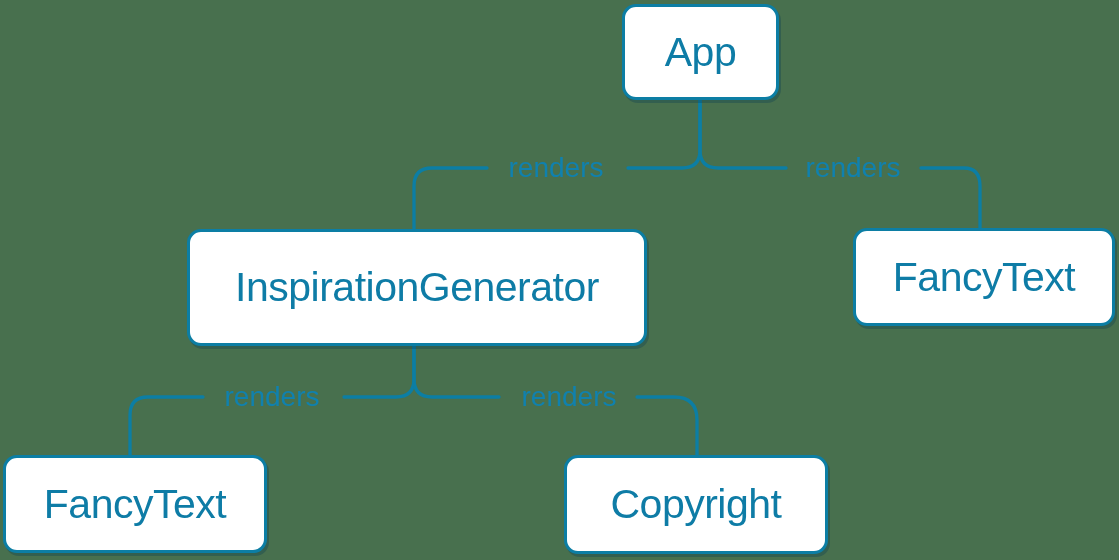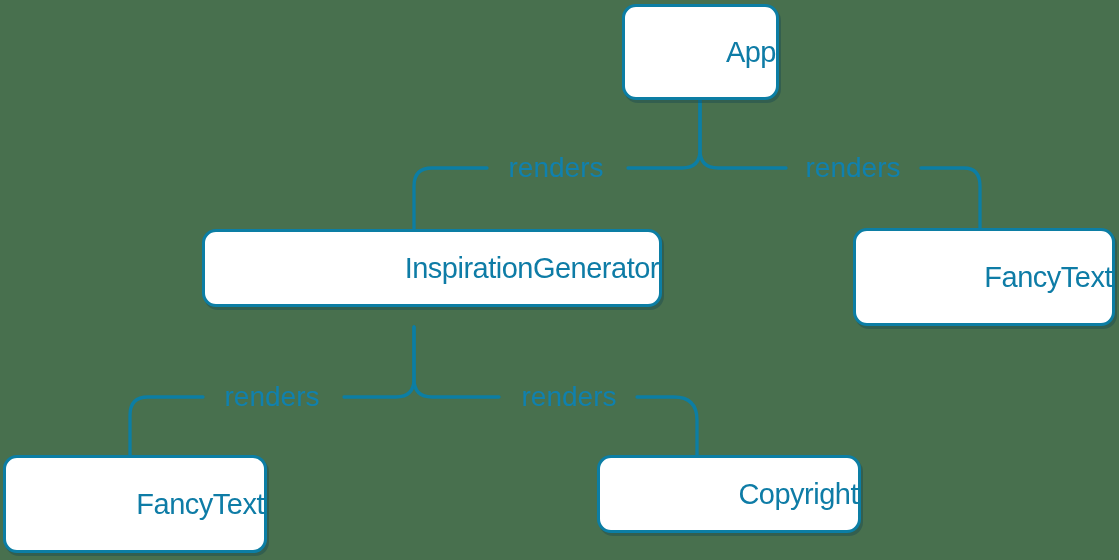--- a/index.html
+++ b/index.html
@@ -32,27 +32,27 @@
   .connectors path {
     fill: none;
     stroke: var(--stroke);
     stroke-width: 3.3;
     stroke-linecap: round;
   }
   .node {
     position: absolute;
     display: flex;
     align-items: center;
-    justify-content: flex-end;
+    justify-content: center;
     background: var(--node-fill);
     border: 3px solid var(--stroke);
     border-radius: 14px;
     box-shadow: 2px 3px 0 rgba(13, 62, 82, 0.35);
     color: var(--node-text);
-    font-size: 29px;
+    font-size: 41px;
     letter-spacing: -0.5px;
     white-space: nowrap;
   }
   .edge-label {
     position: absolute;
     transform: translate(-50%, -50%);
     color: var(--edge-label);
     font-size: 28px;
     font-weight: normal;
     letter-spacing: 0;
@@ -76,33 +76,33 @@
     <path d="M 203,397 L 148,397 Q 130,397 130,415 L 130,455"></path>
 
     <path d="M 414,327 L 414,379 Q 414,397 432,397 L 499,397"></path>
     <path d="M 637,397 L 674,397 Q 697,397 697,420 L 697,455"></path>
   </svg>
 
   <div class="node" style="left:622px; top:4px; width:157px; height:96px;">
     <span>App</span>
   </div>
 
-  <div class="node" style="left:202px; top:229px; width:460px; height:78px;">
+  <div class="node" style="left:187px; top:229px; width:460px; height:117px;">
     <span>InspirationGenerator</span>
   </div>
 
   <div class="node" style="left:853px; top:228px; width:262px; height:98px;">
     <span>FancyText</span>
   </div>
 
   <div class="node" style="left:3px; top:455px; width:264px; height:98px;">
     <span>FancyText</span>
   </div>
 
-  <div class="node" style="left:597px; top:455px; width:264px; height:78px;">
+  <div class="node" style="left:564px; top:455px; width:264px; height:99px;">
     <span>Copyright</span>
   </div>
 
   <div class="edge-label" style="left:556px; top:168px;">renders</div>
   <div class="edge-label" style="left:853px; top:168px;">renders</div>
   <div class="edge-label" style="left:272px; top:397px;">renders</div>
   <div class="edge-label" style="left:569px; top:397px;">renders</div>
 
 </div>
 

